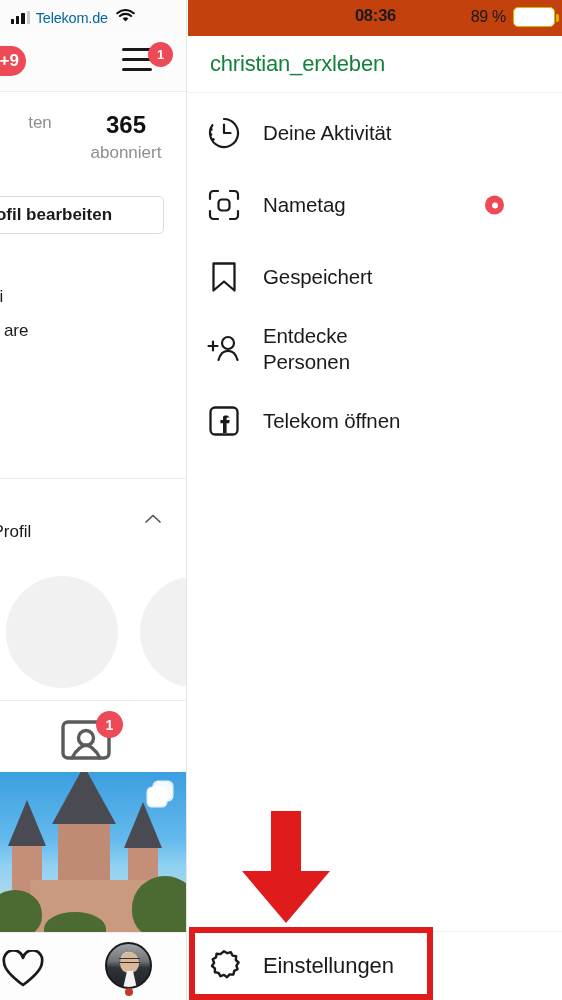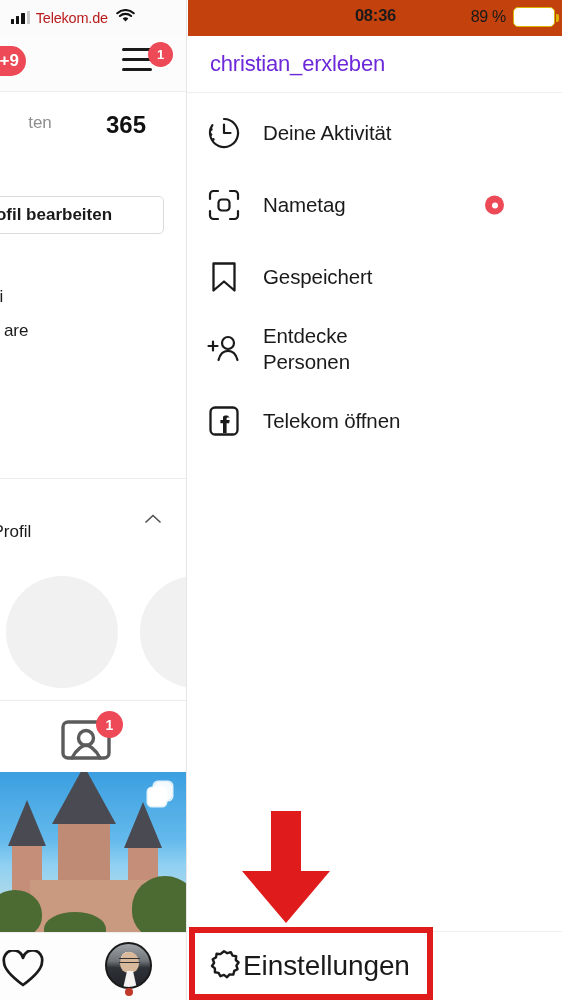--- a/index.html
+++ b/index.html
@@ -33,21 +33,21 @@
     display: flex; align-items: center; gap: 6px;
     padding-left: 11px;
   }
   .sig-bars { display: flex; align-items: flex-end; gap: 2px; height: 12px; }
   .sig-bars i { display: block; width: 3.2px; background: #111; border-radius: 0.5px; }
   .sig-bars i:nth-child(1) { height: 5px; }
   .sig-bars i:nth-child(2) { height: 8px; }
   .sig-bars i:nth-child(3) { height: 11px; }
   .sig-bars i:nth-child(4) { height: 13px; background: #c8c8c8; }
   #carrier-text {
-    font-size: 14.5px; color: #b91c1c; letter-spacing: -0.2px; white-space: nowrap;
+    font-size: 14.5px; color: #0369a1; letter-spacing: -0.2px; white-space: nowrap;
   }
   #wifi-icon { margin-left: 2px; }
 
   #left-topbar {
     position: absolute; left: 0; top: 36px;
     width: 186px; height: 56px;
     background: #fcfcfc;
     border-bottom: 1px solid #eceded;
   }
   #plus9-badge {
@@ -257,21 +257,21 @@
   }
 
   #username-header {
     position: absolute; left: 0; top: 36px;
     width: 375px; height: 57px;
     border-bottom: 1px solid #efefef;
     display: flex; align-items: center;
     padding-left: 23px;
   }
   #username-text {
-    font-size: 22px; color: #6d28d9; letter-spacing: -0.2px;
+    font-size: 22px; color: #15803d; letter-spacing: -0.2px;
   }
 
   
   #menu-list { position: absolute; left: 0; top: 97px; width: 375px; }
   .menu-item {
     position: relative;
     height: 72px;
     display: flex; align-items: center;
     padding-left: 18px;
   }
@@ -303,21 +303,22 @@
     background: #efefef;
   }
   #settings-row {
     position: absolute; left: 0; top: 932px;
     width: 375px; height: 68px;
     display: flex; align-items: center;
     padding-left: 18px;
     background: #fff;
   }
   #settings-label {
-    font-size: 28px; color: #1a1a1a; letter-spacing: -0.1px;
+    margin-left: 20px;
+    font-size: 22px; color: #1a1a1a; letter-spacing: -0.1px;
   }
 
   
   #red-arrow {
     position: absolute; left: 238px; top: 811px;
     width: 96px; height: 112px;
     z-index: 40;
   }
   #red-box {
     position: absolute; left: 189px; top: 927px;
@@ -365,20 +366,21 @@
     </div>
 
     <div id="stat-block">
       <div id="stat-row">
         <div class="stat-col clipped">
           <div class="stat-num"></div>
           <div class="stat-lbl">ten</div>
         </div>
         <div class="stat-col" id="stat-col-2">
           <div class="stat-num">365</div>
+          <div class="stat-lbl">abonniert</div>
         </div>
       </div>
     </div>
 
     <div id="edit-btn">Profil bearbeiten</div>
 
     <div id="bio">
       <div><span>redakteur  bei</span></div>
       <div><span>s ⚽ | These are</span></div>
     </div>

